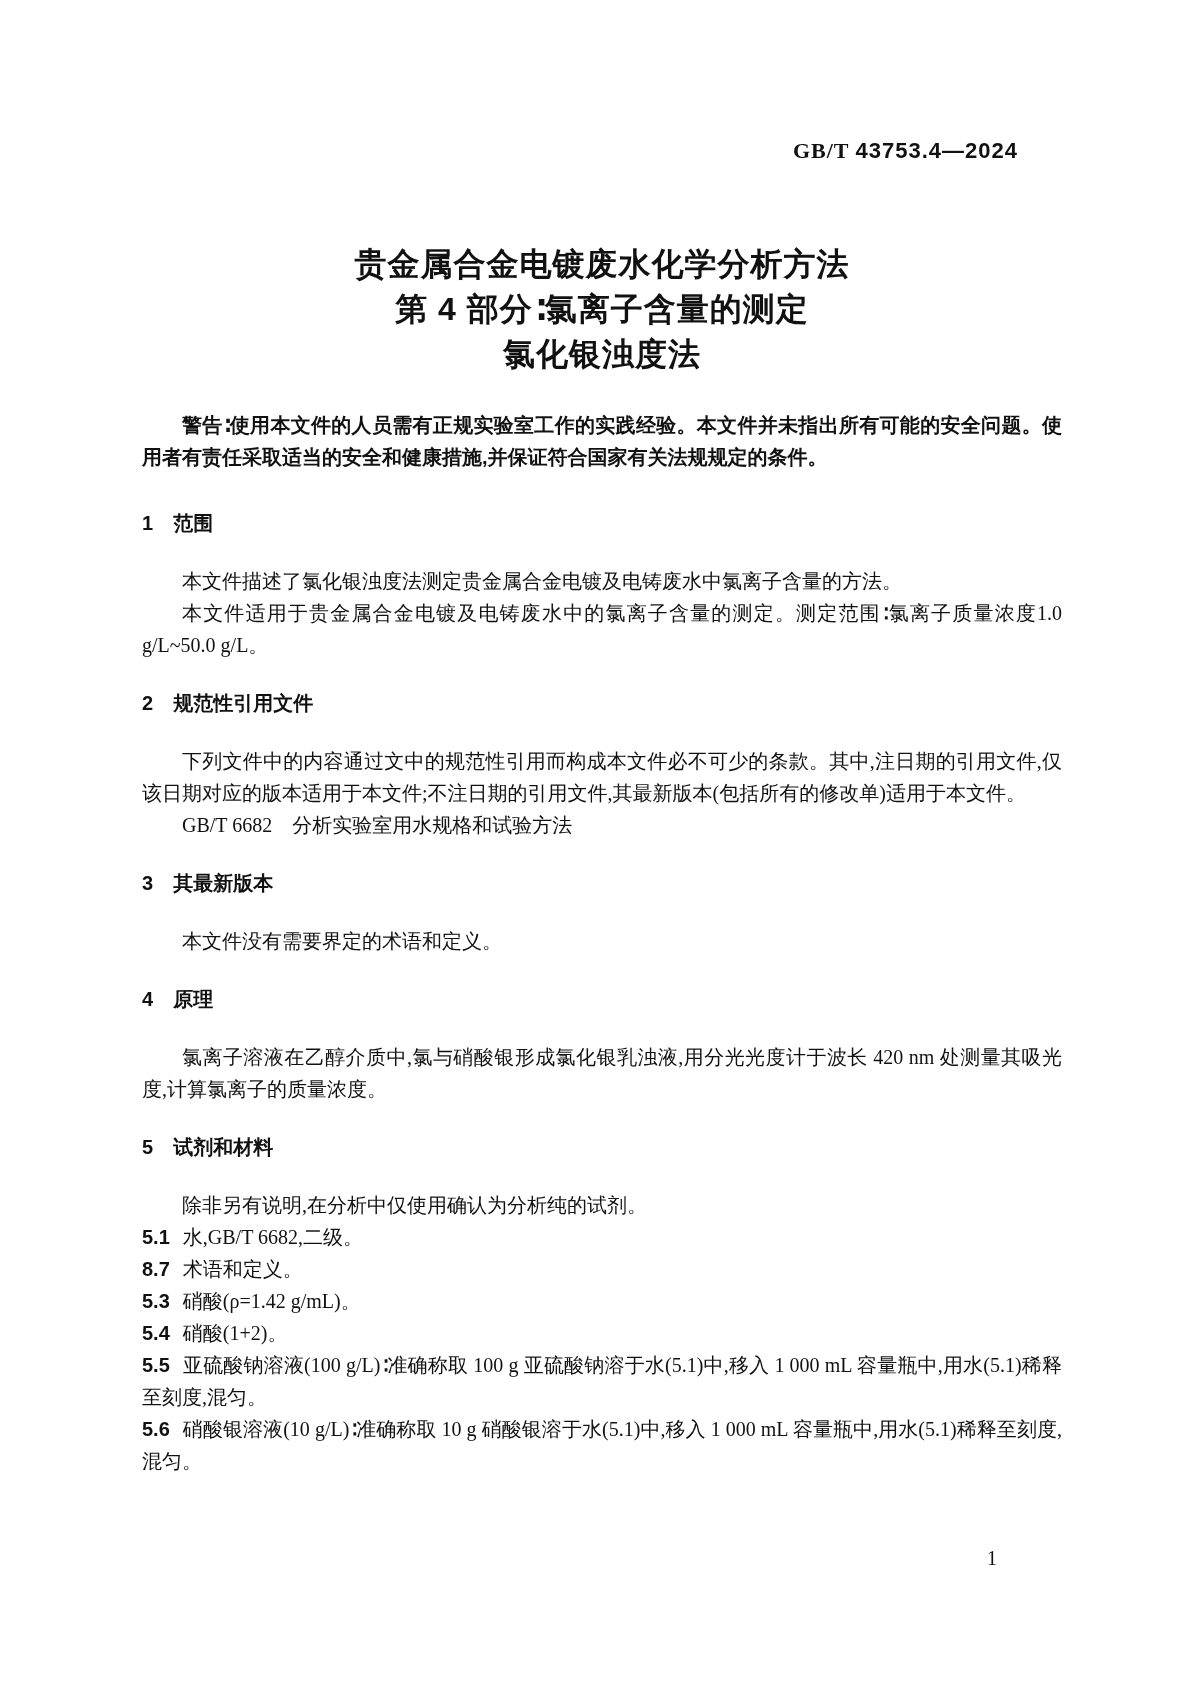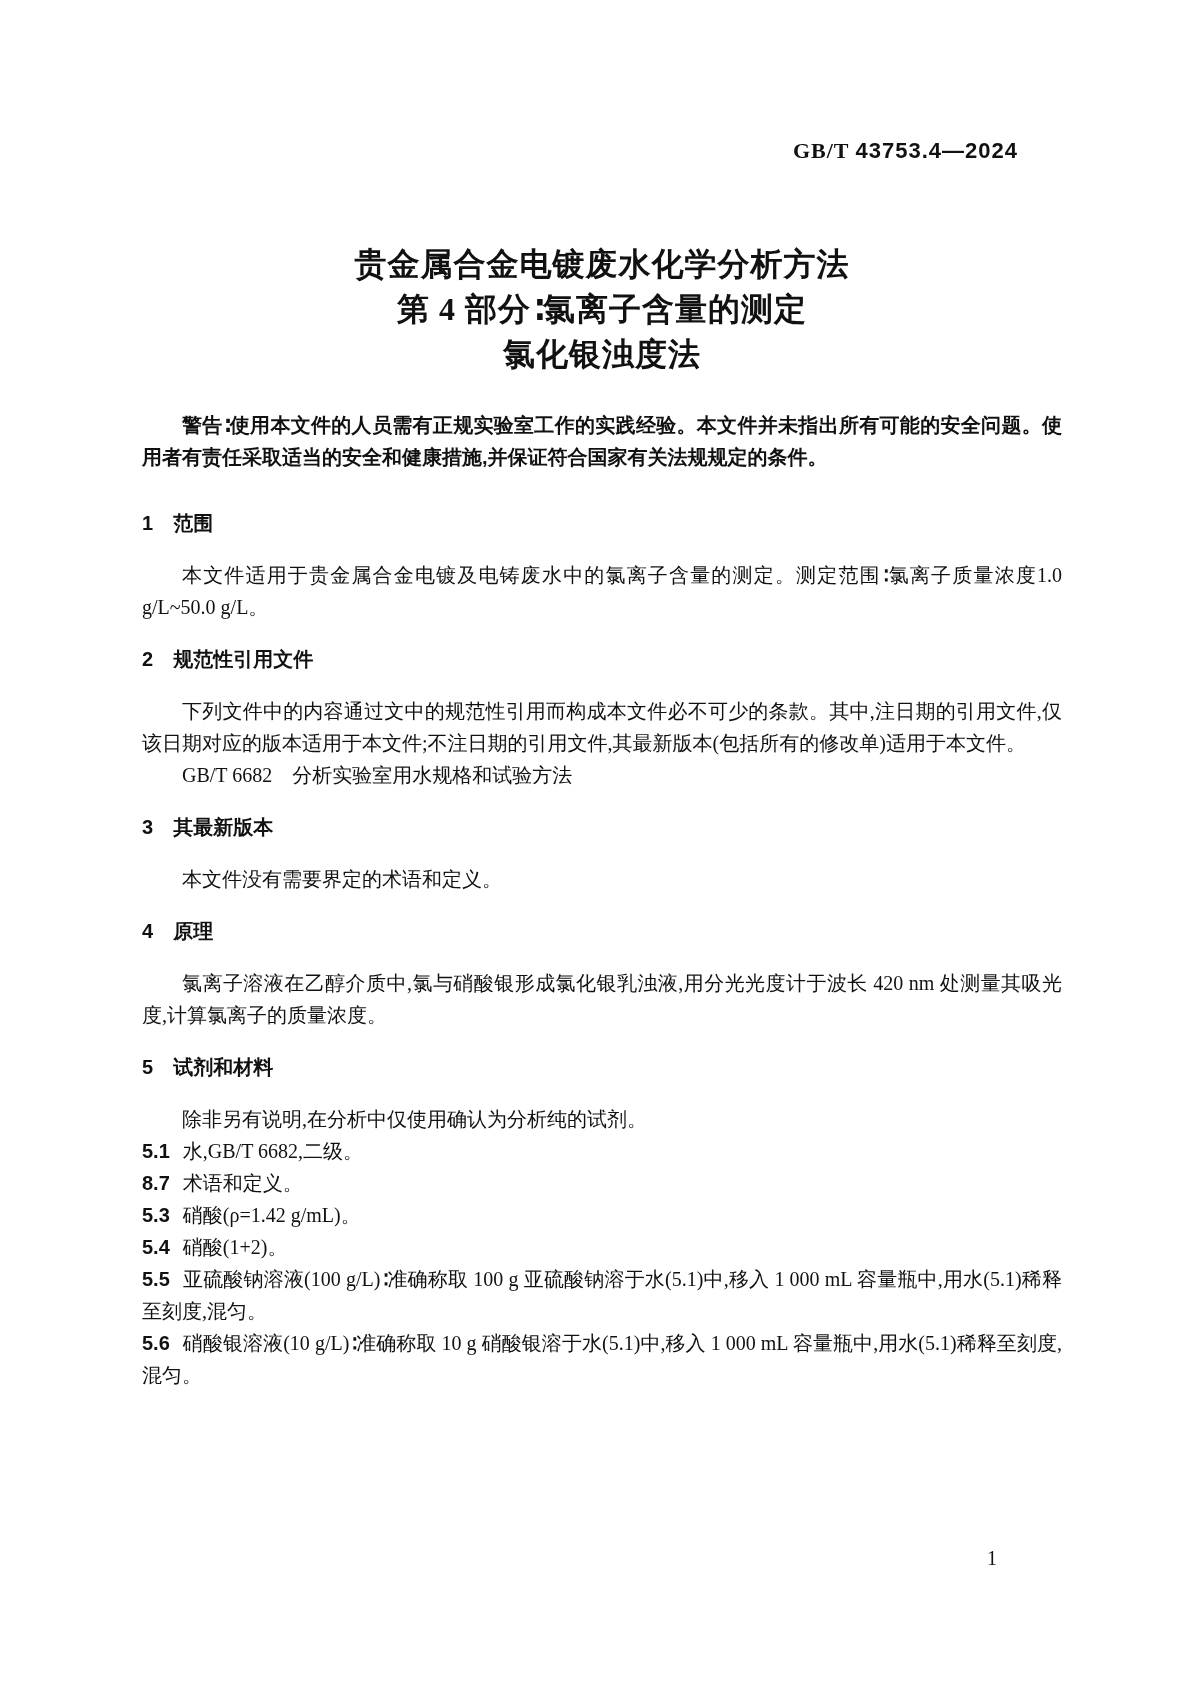--- a/index.html
+++ b/index.html
@@ -26,21 +26,21 @@
   }
   .doc-number .prefix { font-family: "Liberation Serif", serif; }
   .doc-number .code   { font-family: "Liberation Sans", sans-serif; margin-left: 6px; }
   
   .title {
     position: absolute;
     top: 242px;
     left: 142px;
     width: 920px;
     text-align: center;
-    font-family: Liberation Serif, serif;
+    font-family: Liberation Sans, sans-serif;
     font-weight: bold;
     font-size: 32px;
     line-height: 45px;
     letter-spacing: 1px;
   }
   
   .warning {
     position: absolute;
     top: 409px;
     left: 142px;
@@ -59,21 +59,21 @@
     left: 142px;
     width: 920px;
     font-size: 20px;
     line-height: 32px;
   }
   .sec {
     font-family: "Liberation Sans", sans-serif;
     font-weight: bold;
     font-size: 20px;
     line-height: 32px;
-    margin: 20px 0;
+    margin: 26px 0;
   }
   .sec:first-child { margin-top: 0; }
   .sec .snum { display: inline-block; margin-right: 20px; }
   .para {
     text-indent: 2em;
     text-align: justify;
     line-height: 32px;
   }
   .item {
     text-align: justify;
@@ -108,20 +108,21 @@
     <div>氯化银浊度法</div>
   </div>
 
   <p class="warning">警告∶使用本文件的人员需有正规实验室工作的实践经验。本文件并未指出所有可能的安全问题。使用者有责任采取适当的安全和健康措施,并保证符合国家有关法规规定的条件。</p>
 
   <div class="content">
 
     <div class="sec">
       <span class="snum">1</span><span>范围</span>
     </div>
+    <p class="para">本文件描述了氯化银浊度法测定贵金属合金电镀及电铸废水中氯离子含量的方法。</p>
     <p class="para">本文件适用于贵金属合金电镀及电铸废水中的氯离子含量的测定。测定范围∶氯离子质量浓度1.0 g/L~50.0 g/L。</p>
 
     <div class="sec">
       <span class="snum">2</span><span>规范性引用文件</span>
     </div>
     <p class="para">下列文件中的内容通过文中的规范性引用而构成本文件必不可少的条款。其中,注日期的引用文件,仅该日期对应的版本适用于本文件;不注日期的引用文件,其最新版本(包括所有的修改单)适用于本文件。</p>
     <p class="para">GB/T 6682　分析实验室用水规格和试验方法</p>
 
     <div class="sec">
       <span class="snum">3</span><span>其最新版本</span>

